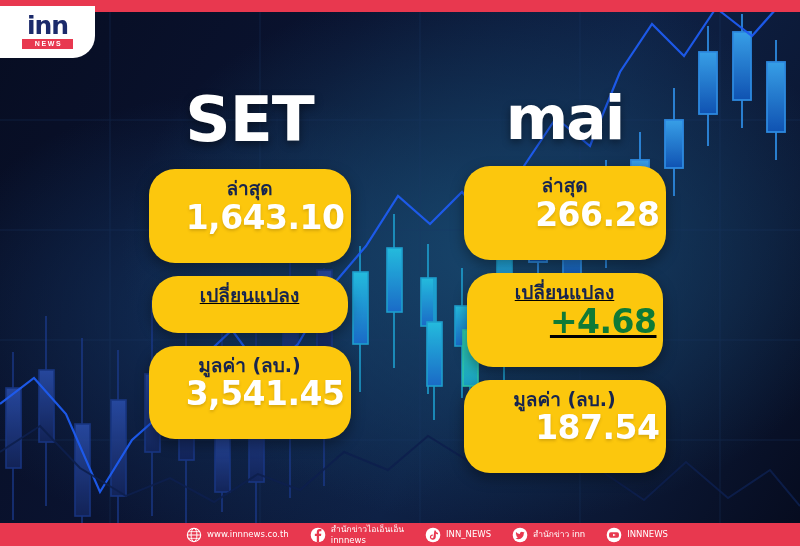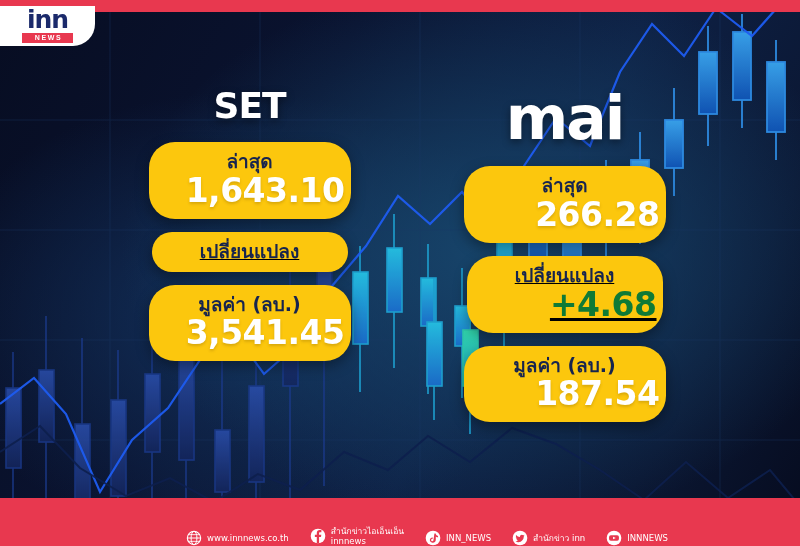--- a/index.html
+++ b/index.html
@@ -26,21 +26,21 @@
 
   
   .top-bar {
     position:absolute; top:0; left:0; width:800px; height:12px;
     background:#e8384f; z-index:6;
   }
 
   
   .logo-plate {
     position:absolute; top:6px; left:0;
-    width:95px; height:40px;
+    width:95px; height:52px;
     background:#ffffff;
     border-bottom-right-radius:22px;
     z-index:7;
     display:flex; flex-direction:column;
     align-items:center; justify-content:center;
     gap:1px;
   }
   .logo-word {
     position:relative;
     font-size:25px; font-weight:bold; letter-spacing:-1px;
@@ -55,36 +55,36 @@
   }
 
   
   .col { position:absolute; top:88px; z-index:5; }
   #col-set { left:147px; width:205px; }
   #col-mai { left:462px; width:205px; }
 
   .index-title {
     color:#ffffff;
     font-weight:bold;
-    font-size:36px;
+    font-size:63px;
     line-height:1;
     text-align:center;
     letter-spacing:-1px;
     text-shadow:0 3px 8px rgba(0,0,0,0.45);
     margin-bottom:18px;
     font-family:"DejaVu Sans",sans-serif;
   }
   #col-mai .index-title { font-size:60px; letter-spacing:-2px; }
 
   
   .card {
     background:#fcc70d;
     border-radius:26px;
     text-align:center;
-    padding:9px 6px 9px;
+    padding:9px 6px 26px;
     margin:0 auto 13px;
     box-shadow:0 5px 14px rgba(0,0,0,0.38);
   }
   .card.w-lg { width:202px; }
   .card.w-md { width:196px;text-decoration:underline; }
 
   .card-label {
     color:#16244f;
     font-size:19px;
     font-weight:bold;
@@ -98,23 +98,23 @@
     letter-spacing:-0.5px;
     font-family:"DejaVu Sans",sans-serif;
     text-align:right;
   }
   .card-value.white { color:#ffffff; text-shadow:0 2px 3px rgba(90,60,0,0.22); }
   .card-value.green { color:#0f7a36; }
 
   
   .footer {
     position:absolute; left:0; bottom:0;
-    width:800px; height:48px;
+    width:800px; height:23px;
     background:#e8384f;
-    display:flex; align-items:flex-end;
+    display:flex; align-items:center;
     padding-left:186px;
     gap:0px;
     z-index:8;
   }
   .f-item { display:flex; align-items:center; gap:5px; }
   .f-item + .f-item { margin-left:21px; }
   .f-icon { width:16px; height:16px; flex:0 0 16px; }
   .f-text {
     color:#ffffff; font-size:8.5px; line-height:1.18;
     white-space:nowrap;

